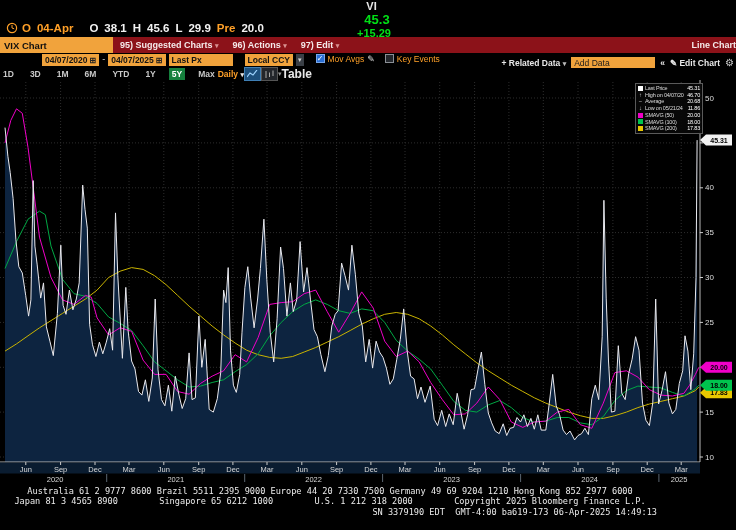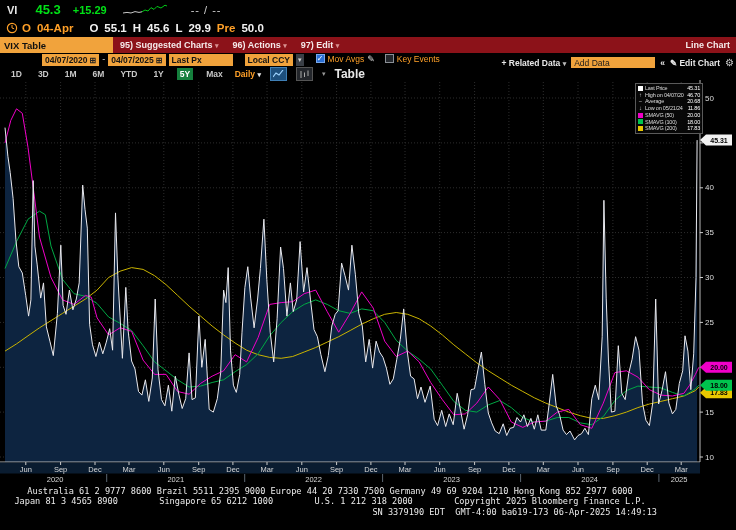--- a/index.html
+++ b/index.html
@@ -1,50 +1,50 @@
 <!DOCTYPE html>
 <html><head>
 <meta charset="utf-8">
 <style>
   html,body{margin:0;padding:0;background:#000;}
   body{width:736px;height:530px;position:relative;overflow:hidden;
        font-family:"Liberation Sans",sans-serif;-webkit-font-smoothing:none;}
   .abs{position:absolute;}
   
-  #r1{top:0;left:0;width:736px;height:19px;display:flex;align-items:center;}
+  #r1{top:0;left:0;width:736px;height:19px;display:flex;align-items:center;flex-direction:column;}
   #ticker{margin-left:7px;font-size:11px;font-weight:bold;color:#e6e6e6;}
   #px{margin-left:18px;font-size:13px;font-weight:bold;color:#00e016;}
   #chg{margin-left:12px;font-size:11px;font-weight:bold;color:#00e016;}
   #spark{margin-left:14px;}
   #na{margin-left:22px;font-size:11px;color:#cfcfcf;letter-spacing:1px;}
   #r2{top:19px;left:0;width:736px;height:18px;display:flex;align-items:center;font-size:11.5px;font-weight:bold;}
   #r2 .amb{color:#ffa028;}
   #r2 .w{color:#f2f2f2;}
   #r2 span{margin-right:6px;}
   
   #r3{top:37px;left:0;width:736px;height:16px;background:#8c1219;display:flex;align-items:center;}
   #secbox{position:absolute;left:0;top:0;width:113px;height:16px;background:#f1a33c;color:#101010;
           font-size:9.5px;font-weight:bold;display:flex;align-items:center;padding-left:4px;box-sizing:border-box;}
   #menuitems{margin-left:120px;display:flex;gap:14px;}
   .mitem{color:#f5eaea;font-size:9px;font-weight:bold;cursor:default;}
   .mitem .car{color:#d89090;font-size:7px;}
-  #linechart-lbl{margin-left:auto;margin-right:6px;color:#f5eaea;font-size:9px;font-weight:bold;}
+  #linechart-lbl{margin-left:auto;margin-right:0;color:#f5eaea;font-size:9px;font-weight:bold;}
   
   #r4{top:54px;left:0;width:736px;height:13px;display:flex;gap:3px;padding-left:2px;box-sizing:border-box;margin-left:40px;}
   .obox{background:#f1a33c;color:#141414;font-size:8.5px;height:12px;display:flex;align-items:center;
         padding:0 3px;font-weight:bold;}
   .cal{font-size:8px;margin-left:2px;color:#222;}
   .dash{color:#ddd;font-size:9px;}
   .dk{background:#3a3f46;color:#cfcfcf;height:12px;font-size:7px;display:flex;align-items:center;padding:0 2px;}
   .cb{width:9px;height:9px;box-sizing:border-box;display:inline-flex;align-items:center;justify-content:center;font-size:8px;color:#fff;}
   .cb.on{background:#2b6fd4;border:1px solid #79a7ea;}
   .cb.off{background:#23262b;border:1px solid #8a8f96;}
   .tlabel{color:#ffa028;font-size:8.5px;}
   .pencil{color:#e0e0e0;font-size:9px;}
-  #r5{top:67px;left:0;width:736px;height:14px;display:flex;align-items:center;gap:9px;padding-left:8px;box-sizing:border-box;}
+  #r5{top:67px;left:0;width:736px;height:14px;display:flex;align-items:center;box-sizing:border-box;}
   .period{color:#c8c8c8;font-size:8.5px;font-weight:bold;padding:1px 3px;}
   .period.active{background:#15803d;color:#fff;}
   #freq{color:#ffa028;font-size:8.5px;font-weight:bold;}
   #freq .car{color:#e8e8e8;font-size:7px;}
   .icobtn{width:15px;height:12px;display:flex;align-items:center;justify-content:center;}
   .icobtn.sel{background:#1d4f7c;border:1px solid #3f7fb5;}
   .icobtn.plain{background:#23262b;border:1px solid #555;}
   #tbl-lbl{color:#e8e8e8;font-size:12px;font-weight:bold;}
   #rightcluster{top:56px;right:2px;height:13px;display:flex;align-items:center;gap:5px;}
   #reldata{color:#e8e8e8;font-size:8.5px;font-weight:bold;}
@@ -84,31 +84,31 @@
 
 <div class="abs" id="r2">
   <svg width="12" height="12" viewBox="0 0 12 12" style="margin:0 4px 0 6px;">
     <circle cx="6" cy="6" r="4.6" fill="none" stroke="#ffa028" stroke-width="1.2"></circle>
     <line x1="6" y1="6" x2="6" y2="3" stroke="#ffa028" stroke-width="1"></line>
     <line x1="6" y1="6" x2="8.2" y2="6.8" stroke="#ffa028" stroke-width="1"></line>
   </svg>
   <span class="amb">O</span>
   <span class="amb" style="margin-right:16px;">04-Apr</span>
   <span class="w">O</span>
-  <span class="w">55.1</span>
+  <span class="w">38.1</span>
   <span class="w">H</span>
   <span class="w">45.6</span>
   <span class="w">L</span>
   <span class="w">29.9</span>
   <span class="amb">Pre</span>
-  <span class="w">50.0</span>
+  <span class="w">20.0</span>
 </div>
 
 <div class="abs" id="r3">
-  <div id="secbox">VIX Table</div>
+  <div id="secbox">VIX Chart</div>
   <div id="menuitems">
       <span class="mitem"><span>95) Suggested Charts</span> <span class="car">▾</span></span>
       <span class="mitem"><span>96) Actions</span> <span class="car">▾</span></span>
       <span class="mitem"><span>97) Edit</span> <span class="car">▾</span></span>
     </div>
   <span id="linechart-lbl">Line Chart</span>
 </div>
 
 <div class="abs" id="r4">
   <div class="obox">

